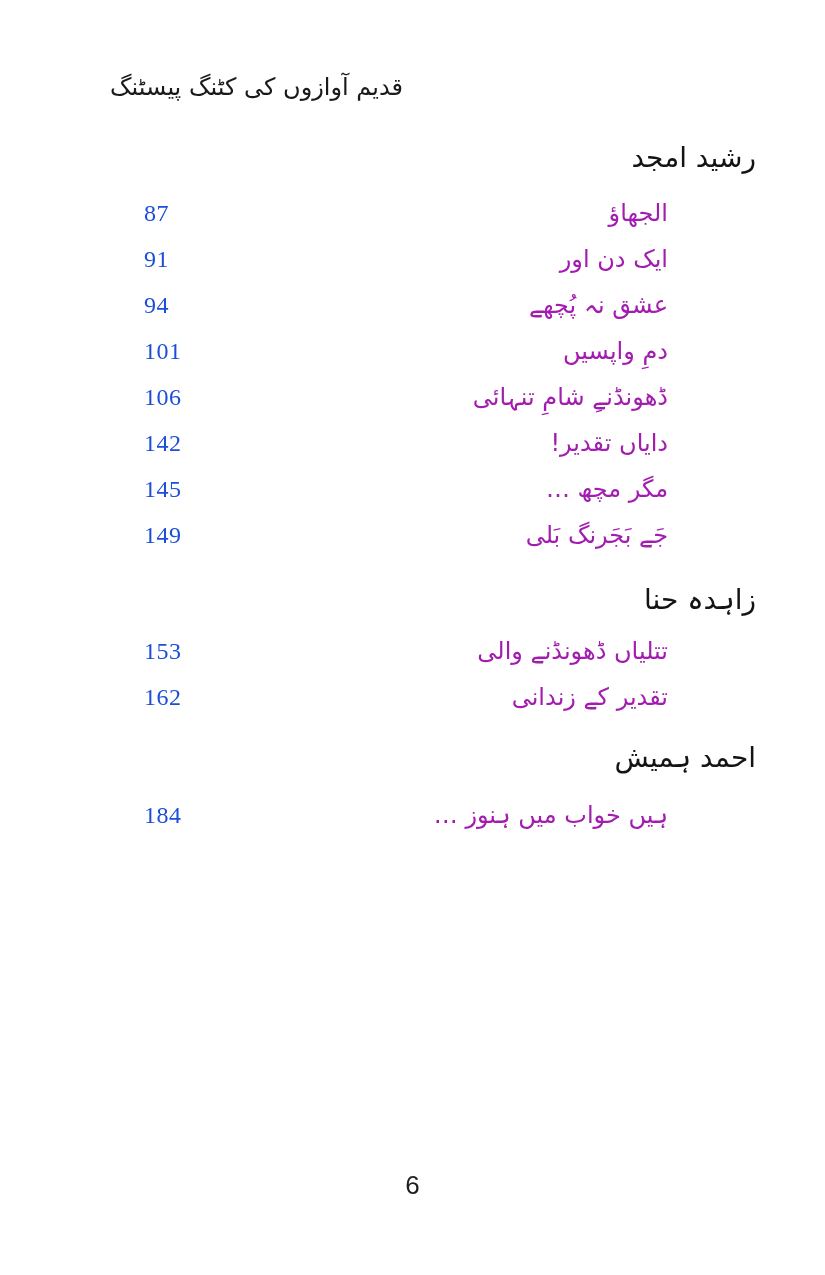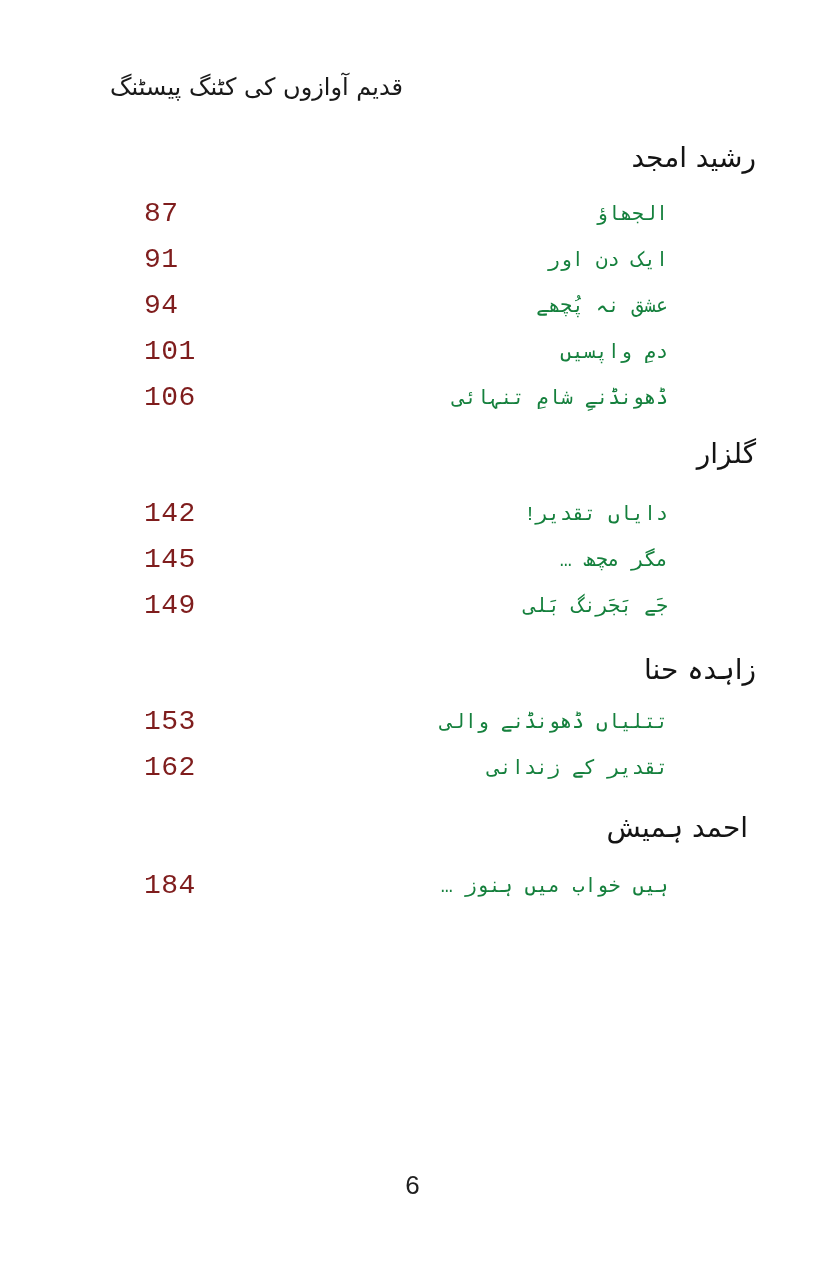--- a/index.html
+++ b/index.html
@@ -35,40 +35,39 @@
     font-size: 28px;
     line-height: 40px;
     height: 40px;
     color: #141414;
     white-space: nowrap;
   }
   .sec1 .section-author { margin: 0 0 12px 0; }
   .sec2 .section-author { margin: 18px 0 8px 0; }
   .sec3 .section-author { margin: 14px 0 16px 0; }
   .sec4 .section-author { margin: 22px 0 8px 0; }
-  .sec5 .section-author { margin: 18px 8px 14px 0; }
+  .sec5 .section-author { margin: 18px 0 14px 0; }
   .row {
     display: flex;
     justify-content: space-between;
     align-items: center;
     height: 46px;
     padding-right: 88px; 
   }
   .num {
-    font-family: Liberation Mono, monospace;
-    font-size: 28px;
-    color: #7f1d1d;
+    font-family: Liberation Serif, serif;
+    font-size: 24px;
+    color: #1d4ed8;
     letter-spacing: 0.5px;
   }
   .title {
     direction: rtl;
-    font-size: 20px;
-    color: #15803d;
+    font-size: 24px;
+    color: #a21caf;
     white-space: nowrap;
-    font-family: Liberation Mono, monospace;
   }
   .folio {
     position: absolute;
     top: 1170px;
     left: 0;
     width: 100%;
     text-align: center;
     font-family: "Liberation Sans", sans-serif;
     font-size: 26px;
     color: #1f1f1f;
@@ -102,21 +101,20 @@
         <span class="title" dir="rtl">دمِ واپسیں</span>
       </div>
       <div class="row">
         <span class="num">106</span>
         <span class="title" dir="rtl">ڈھونڈنےِ شامِ تنہائی</span>
       </div>
     </div>
 
 
     <div class="section sec3">
-      <div class="section-author" dir="rtl">گلزار</div>
       <div class="row">
         <span class="num">142</span>
         <span class="title" dir="rtl">دایاں تقدیر!</span>
       </div>
       <div class="row">
         <span class="num">145</span>
         <span class="title" dir="rtl">مگر مچھ …</span>
       </div>
       <div class="row">
         <span class="num">149</span>

